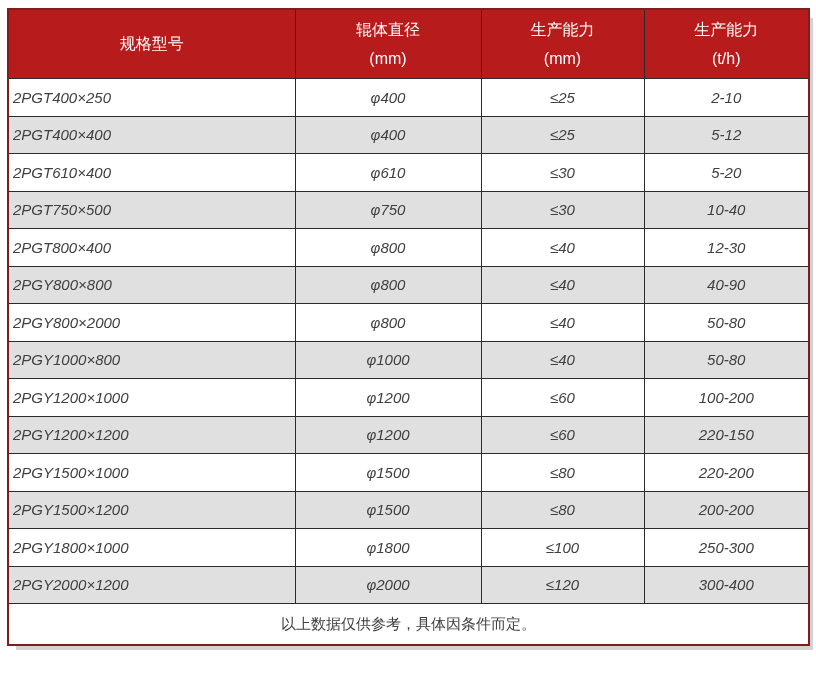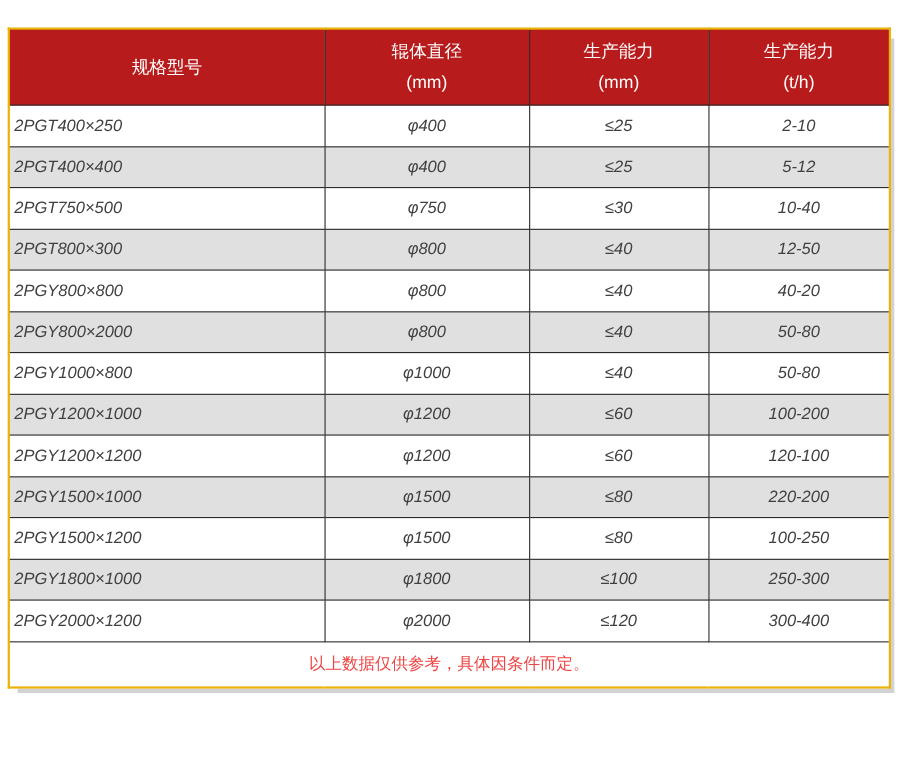--- a/index.html
+++ b/index.html
@@ -11,25 +11,25 @@
   .page {
     width: 816px;
     height: 689px;
     overflow: hidden;
     position: relative;
     background: #ffffff;
   }
   table.spec-table {
     position: absolute;
     left: 7px;
-    top: 25px;
+    top: 8px;
     width: 801px;
     border-collapse: collapse;
     table-layout: fixed;
-    border: 2px solid #eab308;
+    border: 2px solid #7f1d1d;
     box-shadow: 6px 7px 0 -3px #d2d2d2;
     background: #ffffff;
   }
   .spec-table th, .spec-table td {
     border: 1px solid #2b2b2b;
     font-size: 15px;
     color: #404040;
   }
   .spec-table thead th {
     background: #b81b1b;
@@ -56,21 +56,21 @@
     padding-left: 4px;
   }
   .spec-table tbody tr:nth-child(even) td {
     background: #e0e0e0;
   }
   .spec-table tfoot td {
     height: 38px;
     text-align: center;
     vertical-align: middle;
     font-size: 15px;
-    color: #ef4444;
+    color: #404040;
     background: #ffffff;
   }
 </style>
 </head>
 <body>
 
 <div class="page">
   <table class="spec-table">
     <colgroup>
       <col style="width:287px">
@@ -105,36 +105,42 @@
           <td>≤25</td>
           <td>2-10</td>
         </tr>
         <tr>
           <td>2PGT400×400</td>
           <td>φ400</td>
           <td>≤25</td>
           <td>5-12</td>
         </tr>
         <tr>
+          <td>2PGT610×400</td>
+          <td>φ610</td>
+          <td>≤30</td>
+          <td>5-20</td>
+        </tr>
+        <tr>
           <td>2PGT750×500</td>
           <td>φ750</td>
           <td>≤30</td>
           <td>10-40</td>
         </tr>
         <tr>
-          <td>2PGT800×300</td>
+          <td>2PGT800×400</td>
           <td>φ800</td>
           <td>≤40</td>
-          <td>12-50</td>
+          <td>12-30</td>
         </tr>
         <tr>
           <td>2PGY800×800</td>
           <td>φ800</td>
           <td>≤40</td>
-          <td>40-20</td>
+          <td>40-90</td>
         </tr>
         <tr>
           <td>2PGY800×2000</td>
           <td>φ800</td>
           <td>≤40</td>
           <td>50-80</td>
         </tr>
         <tr>
           <td>2PGY1000×800</td>
           <td>φ1000</td>
@@ -144,33 +150,33 @@
         <tr>
           <td>2PGY1200×1000</td>
           <td>φ1200</td>
           <td>≤60</td>
           <td>100-200</td>
         </tr>
         <tr>
           <td>2PGY1200×1200</td>
           <td>φ1200</td>
           <td>≤60</td>
-          <td>120-100</td>
+          <td>220-150</td>
         </tr>
         <tr>
           <td>2PGY1500×1000</td>
           <td>φ1500</td>
           <td>≤80</td>
           <td>220-200</td>
         </tr>
         <tr>
           <td>2PGY1500×1200</td>
           <td>φ1500</td>
           <td>≤80</td>
-          <td>100-250</td>
+          <td>200-200</td>
         </tr>
         <tr>
           <td>2PGY1800×1000</td>
           <td>φ1800</td>
           <td>≤100</td>
           <td>250-300</td>
         </tr>
         <tr>
           <td>2PGY2000×1200</td>
           <td>φ2000</td>

